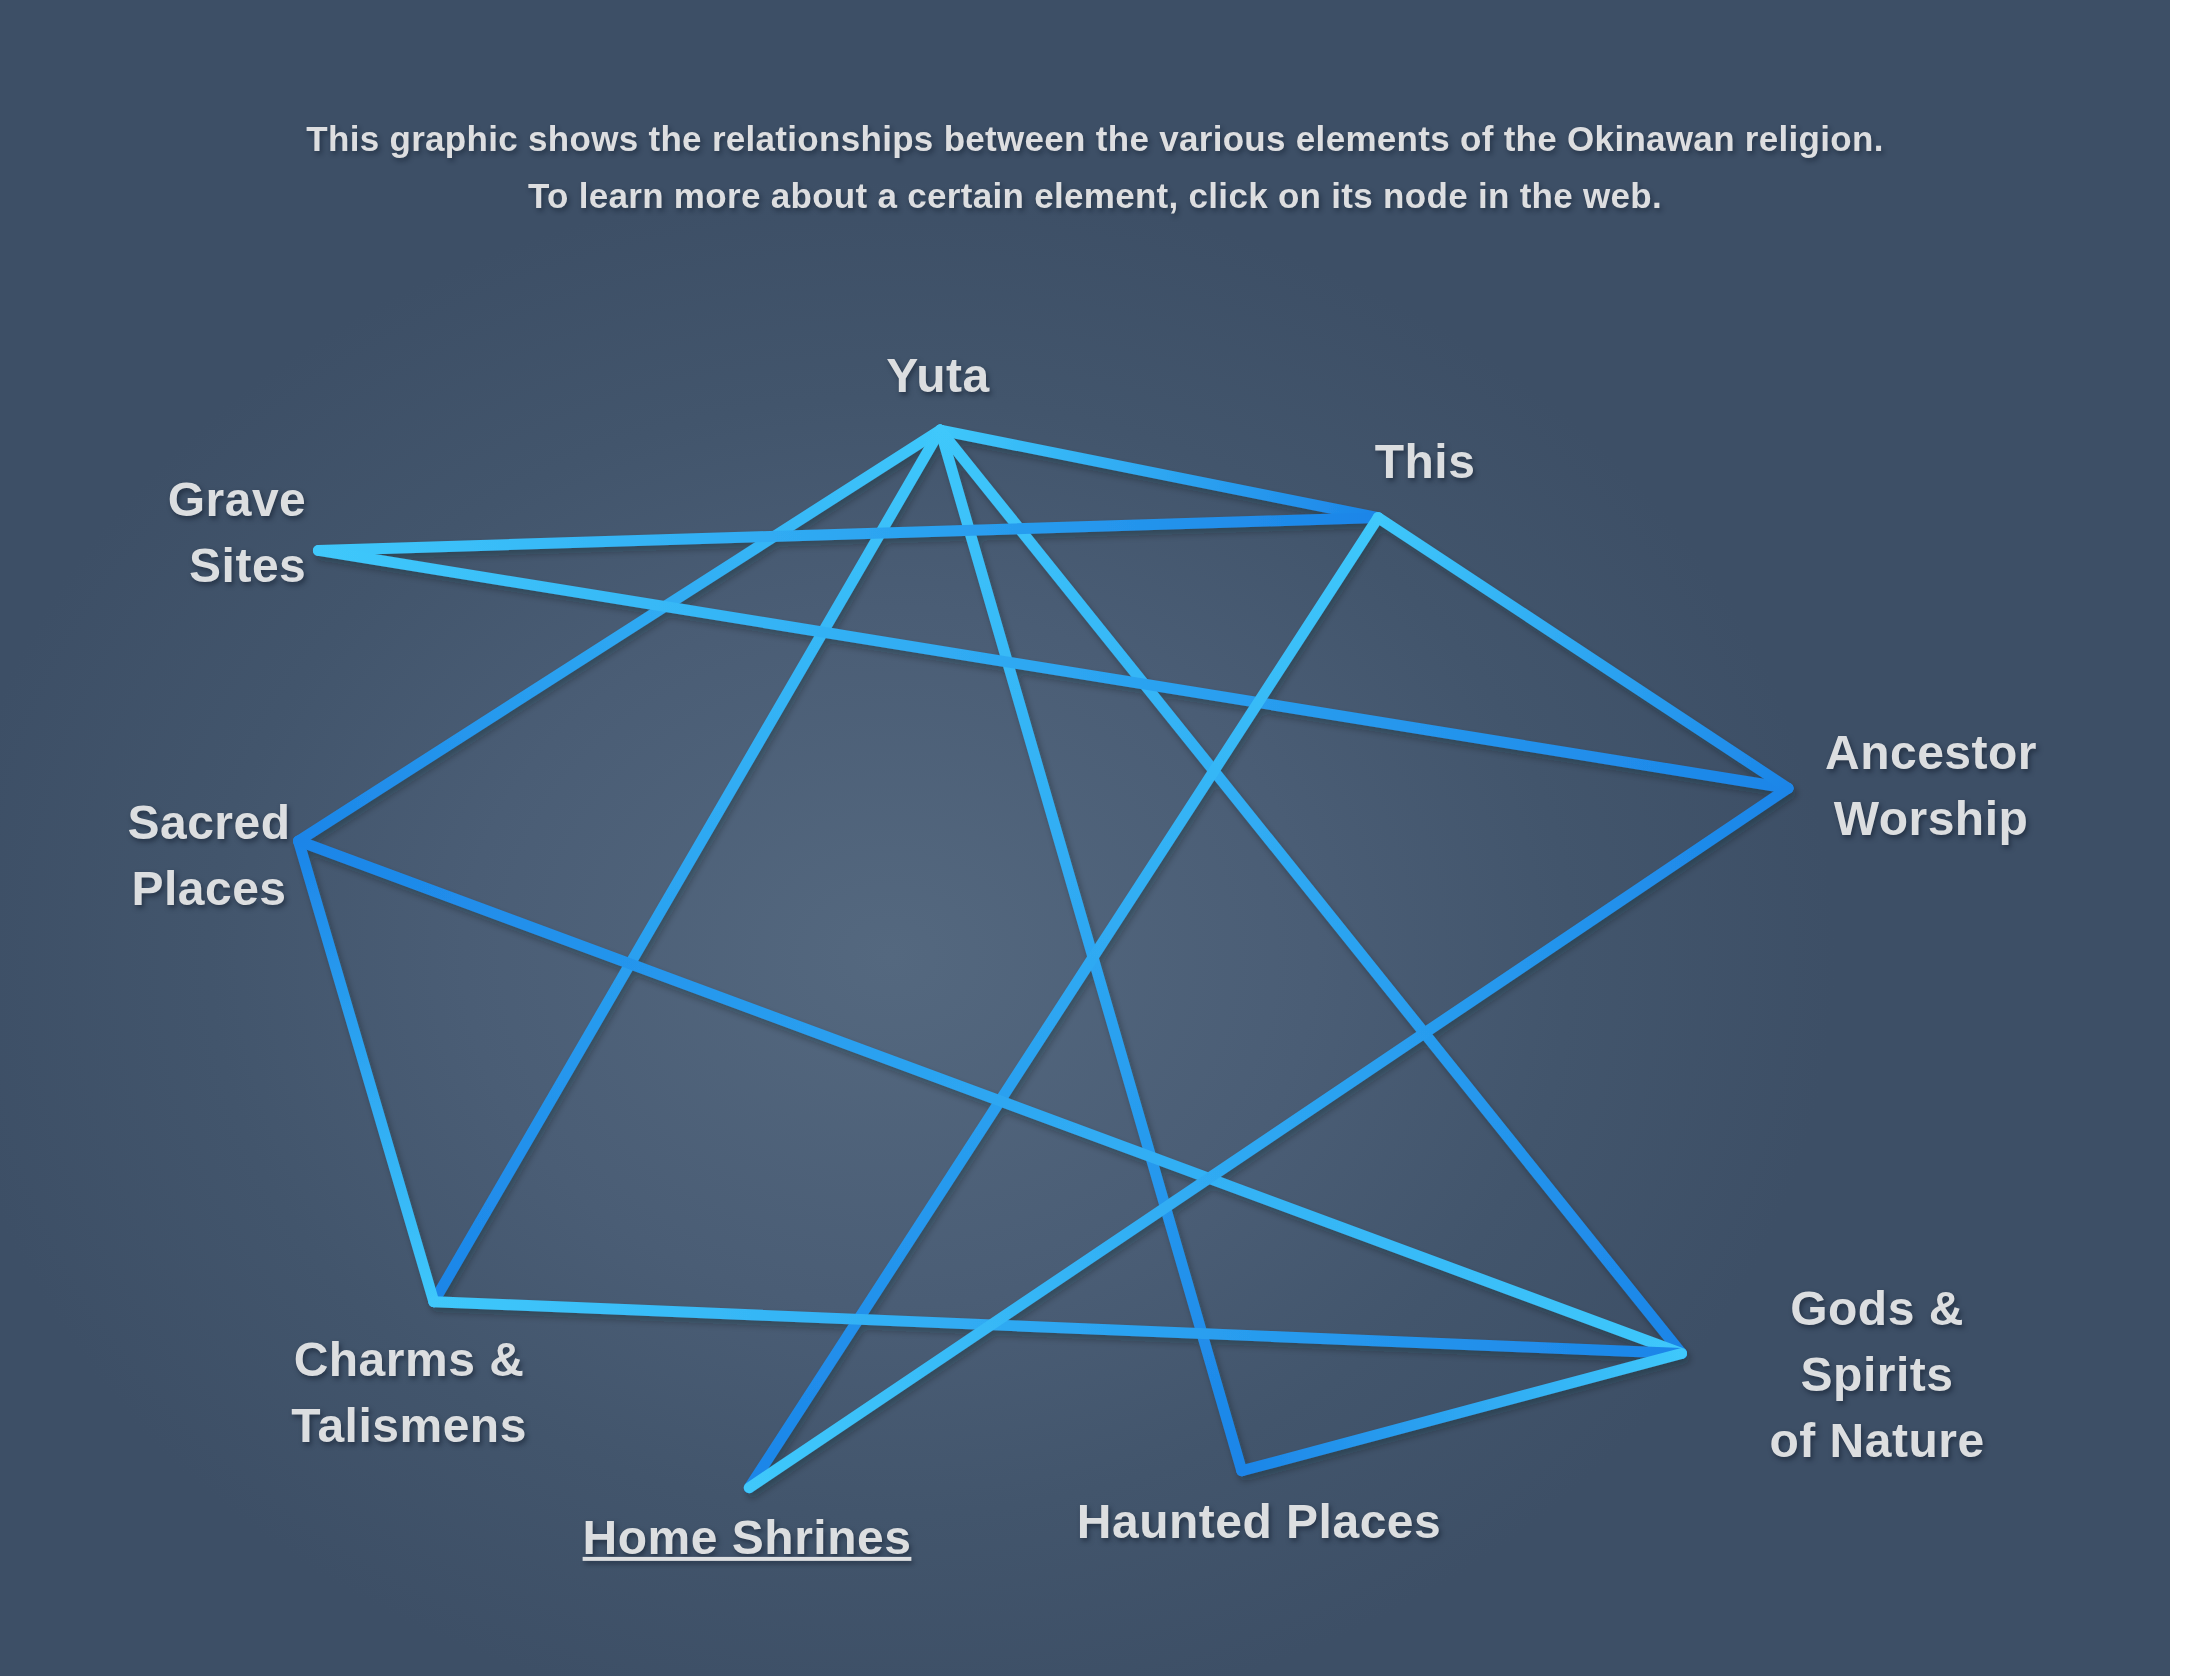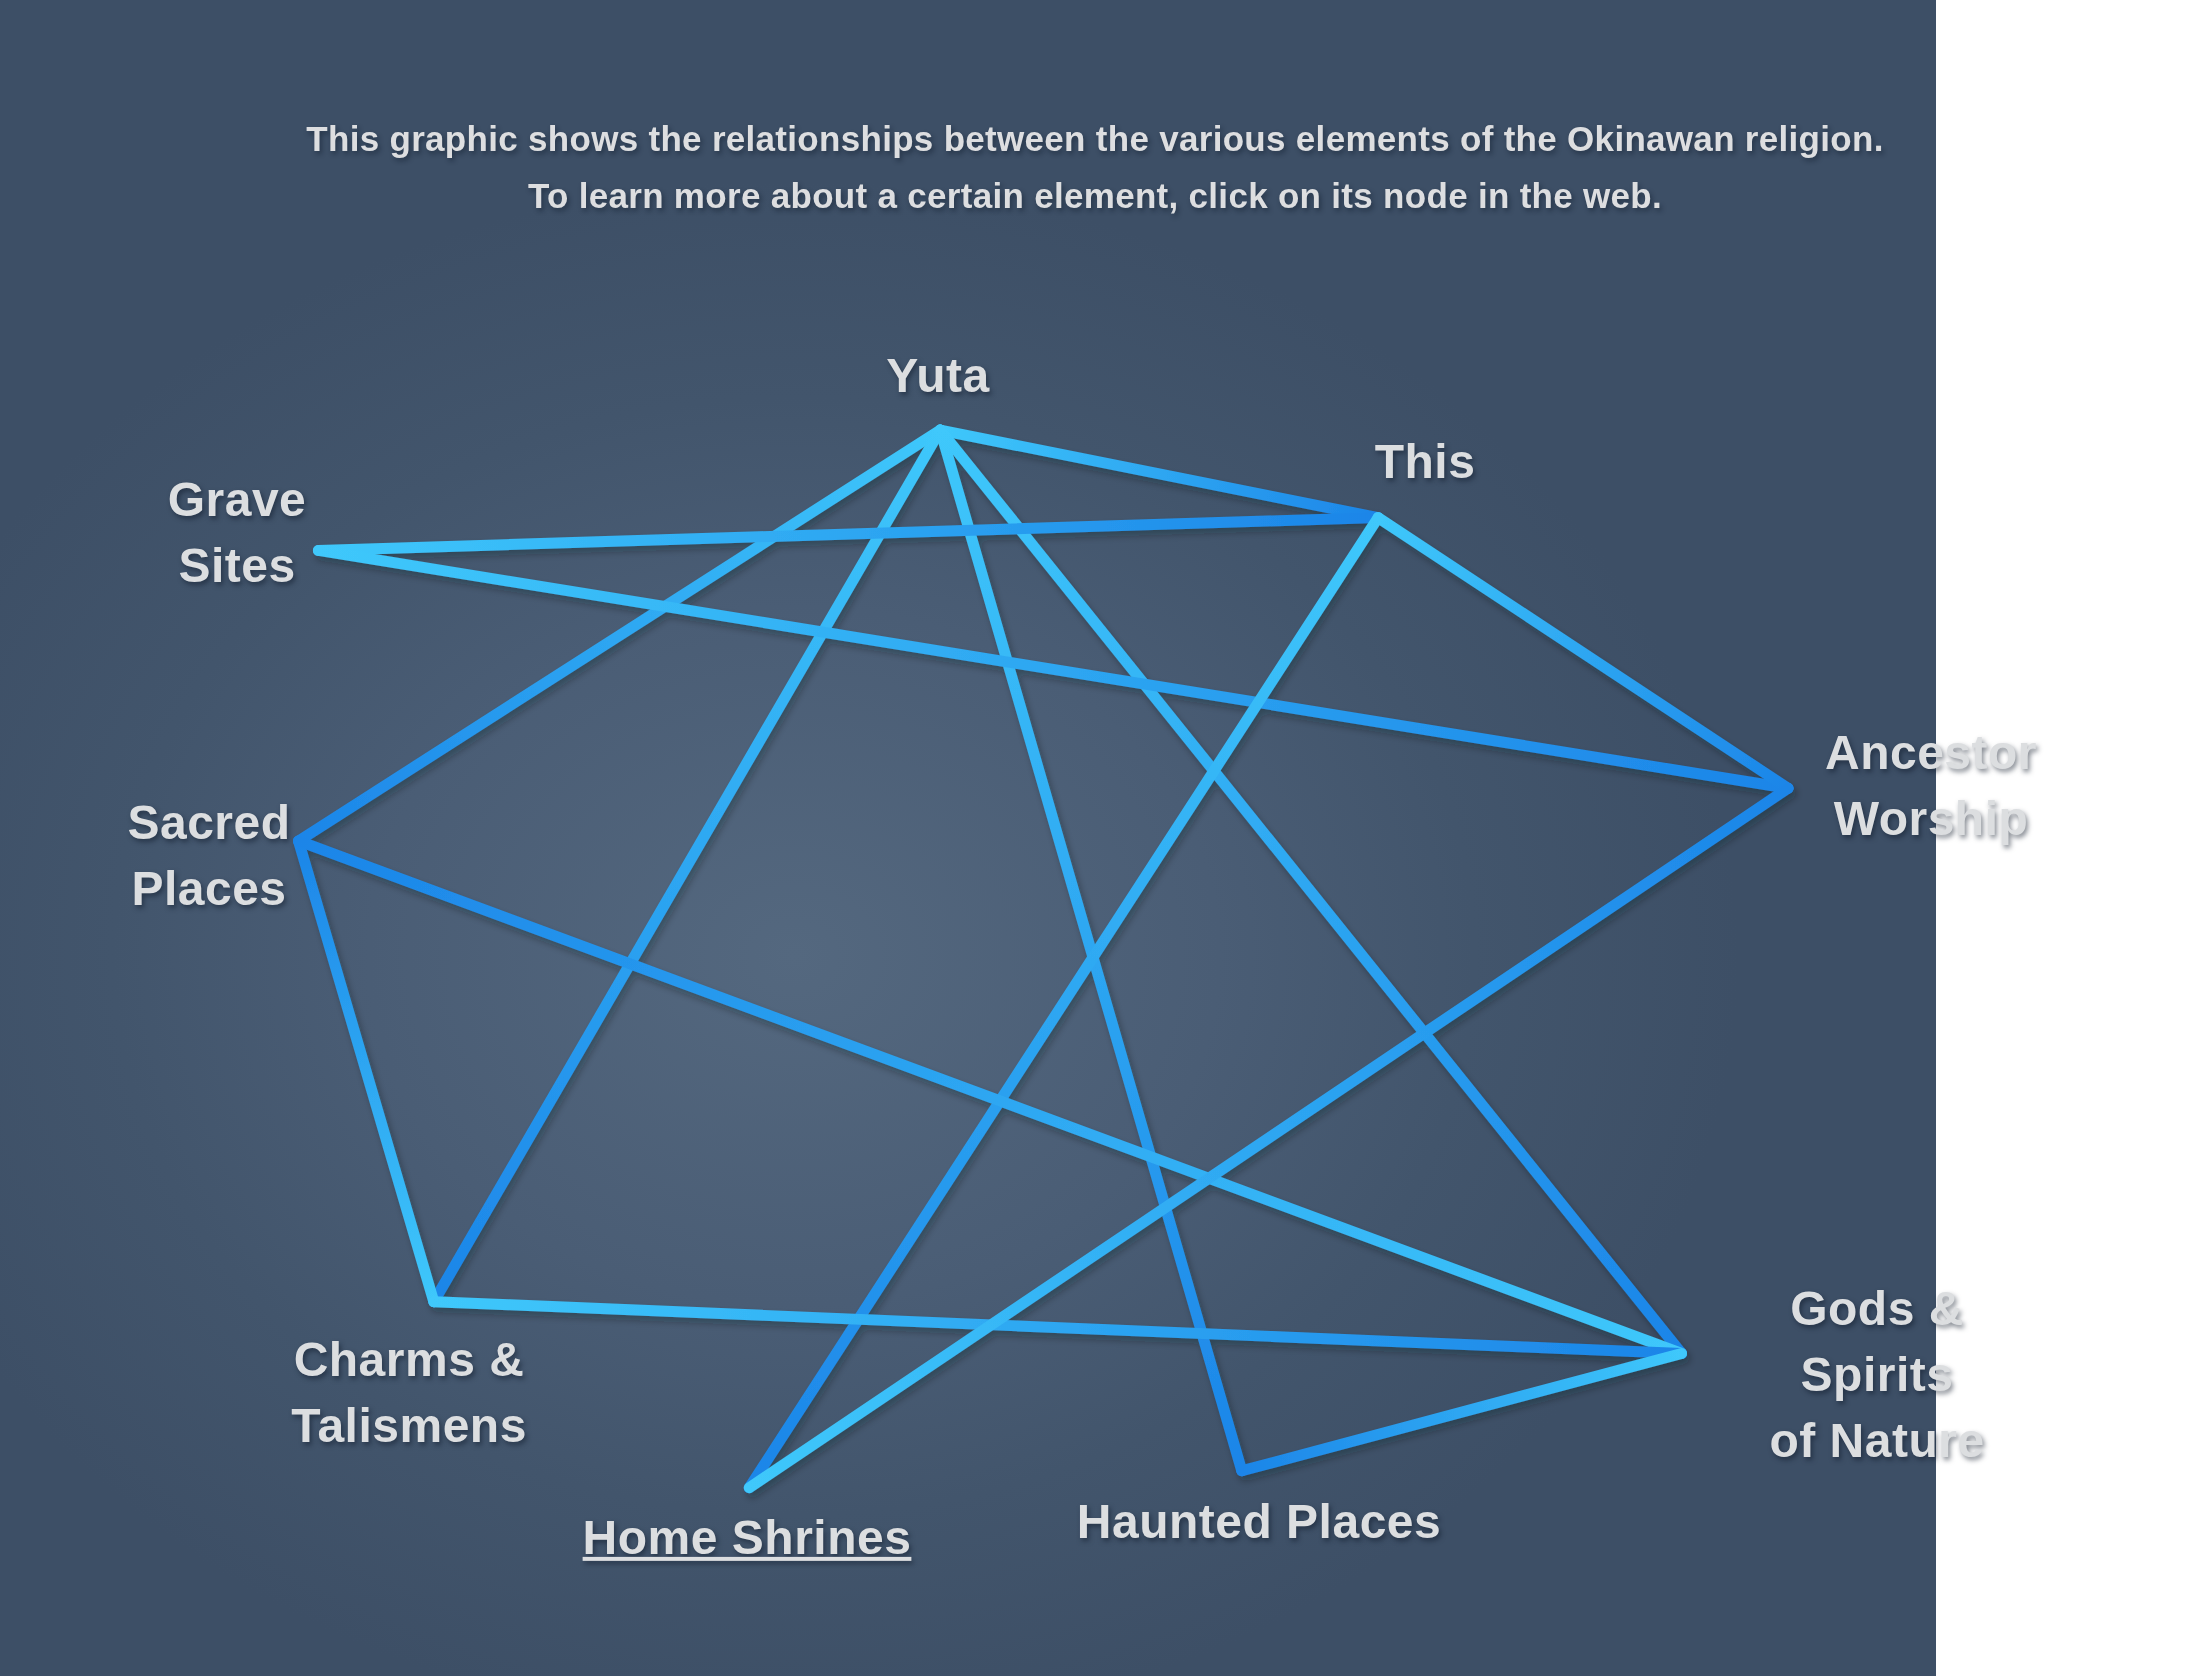--- a/index.html
+++ b/index.html
@@ -1,21 +1,21 @@
 <!DOCTYPE html>
 <html><head>
 <meta charset="utf-8">
 <style>
   html,body{margin:0;padding:0;}
   body{
     width:2190px;height:1677px;overflow:hidden;
     font-family:"Liberation Sans", sans-serif;
   }
   .canvas{
-    position:relative;width:1936px;height:1677px;
+    position:relative;width:2170px;height:1677px;
     background:radial-gradient(ellipse 945px 776px at 41% 57%, #54687F 0%, #4A5D75 45%, #42556C 72%, #3D4F66 100%);
   }
   .title-block{
     position:absolute;top:111px;left:0;width:2190px;
     text-align:center;color:#DDDEE0;
     font-size:35px;font-weight:700;line-height:1.62;letter-spacing:0.3px;
     text-shadow:2px 3px 5px rgba(12,22,38,.45);
   }
   svg.web{position:absolute;left:0;top:0;width:2190px;height:1677px;}
   .labels{position:absolute;left:8px;top:0;width:2190px;height:1677px;pointer-events:none;}
@@ -125,21 +125,21 @@
         <circle cx="1690" cy="1360" r="16" fill="rgba(0,0,0,0)" class="hotspot"></circle>
         <circle cx="436" cy="1308" r="16" fill="rgba(0,0,0,0)" class="hotspot"></circle>
         <circle cx="753" cy="1495" r="16" fill="rgba(0,0,0,0)" class="hotspot"></circle>
         <circle cx="1248" cy="1478" r="16" fill="rgba(0,0,0,0)" class="hotspot"></circle>
       </g>
   </svg>
 
   <div class="labels" id="labels">
       <div class="node-label" style="left: 930px; top: 376px;">Yuta</div>
       <div class="node-label" style="left: 1417px; top: 462px;">This</div>
-      <div class="node-label" style="left: 229px; top: 533px;">Grave
+      <div class="node-label" style="left: 229px; top: 533px; text-align: right;">Grave
 Sites</div>
       <div class="node-label" style="left: 1923px; top: 786px;">Ancestor
 Worship</div>
       <div class="node-label" style="left: 201px; top: 856px;">Sacred
 Places</div>
       <div class="node-label" style="left: 1869px; top: 1375px;">Gods &amp; Spirits
 of Nature</div>
       <div class="node-label" style="left: 401px; top: 1393px;">Charms &amp;
 Talismens</div>
       <div class="node-label" style="left: 739px; top: 1538px; text-decoration: underline;">Home Shrines</div>

